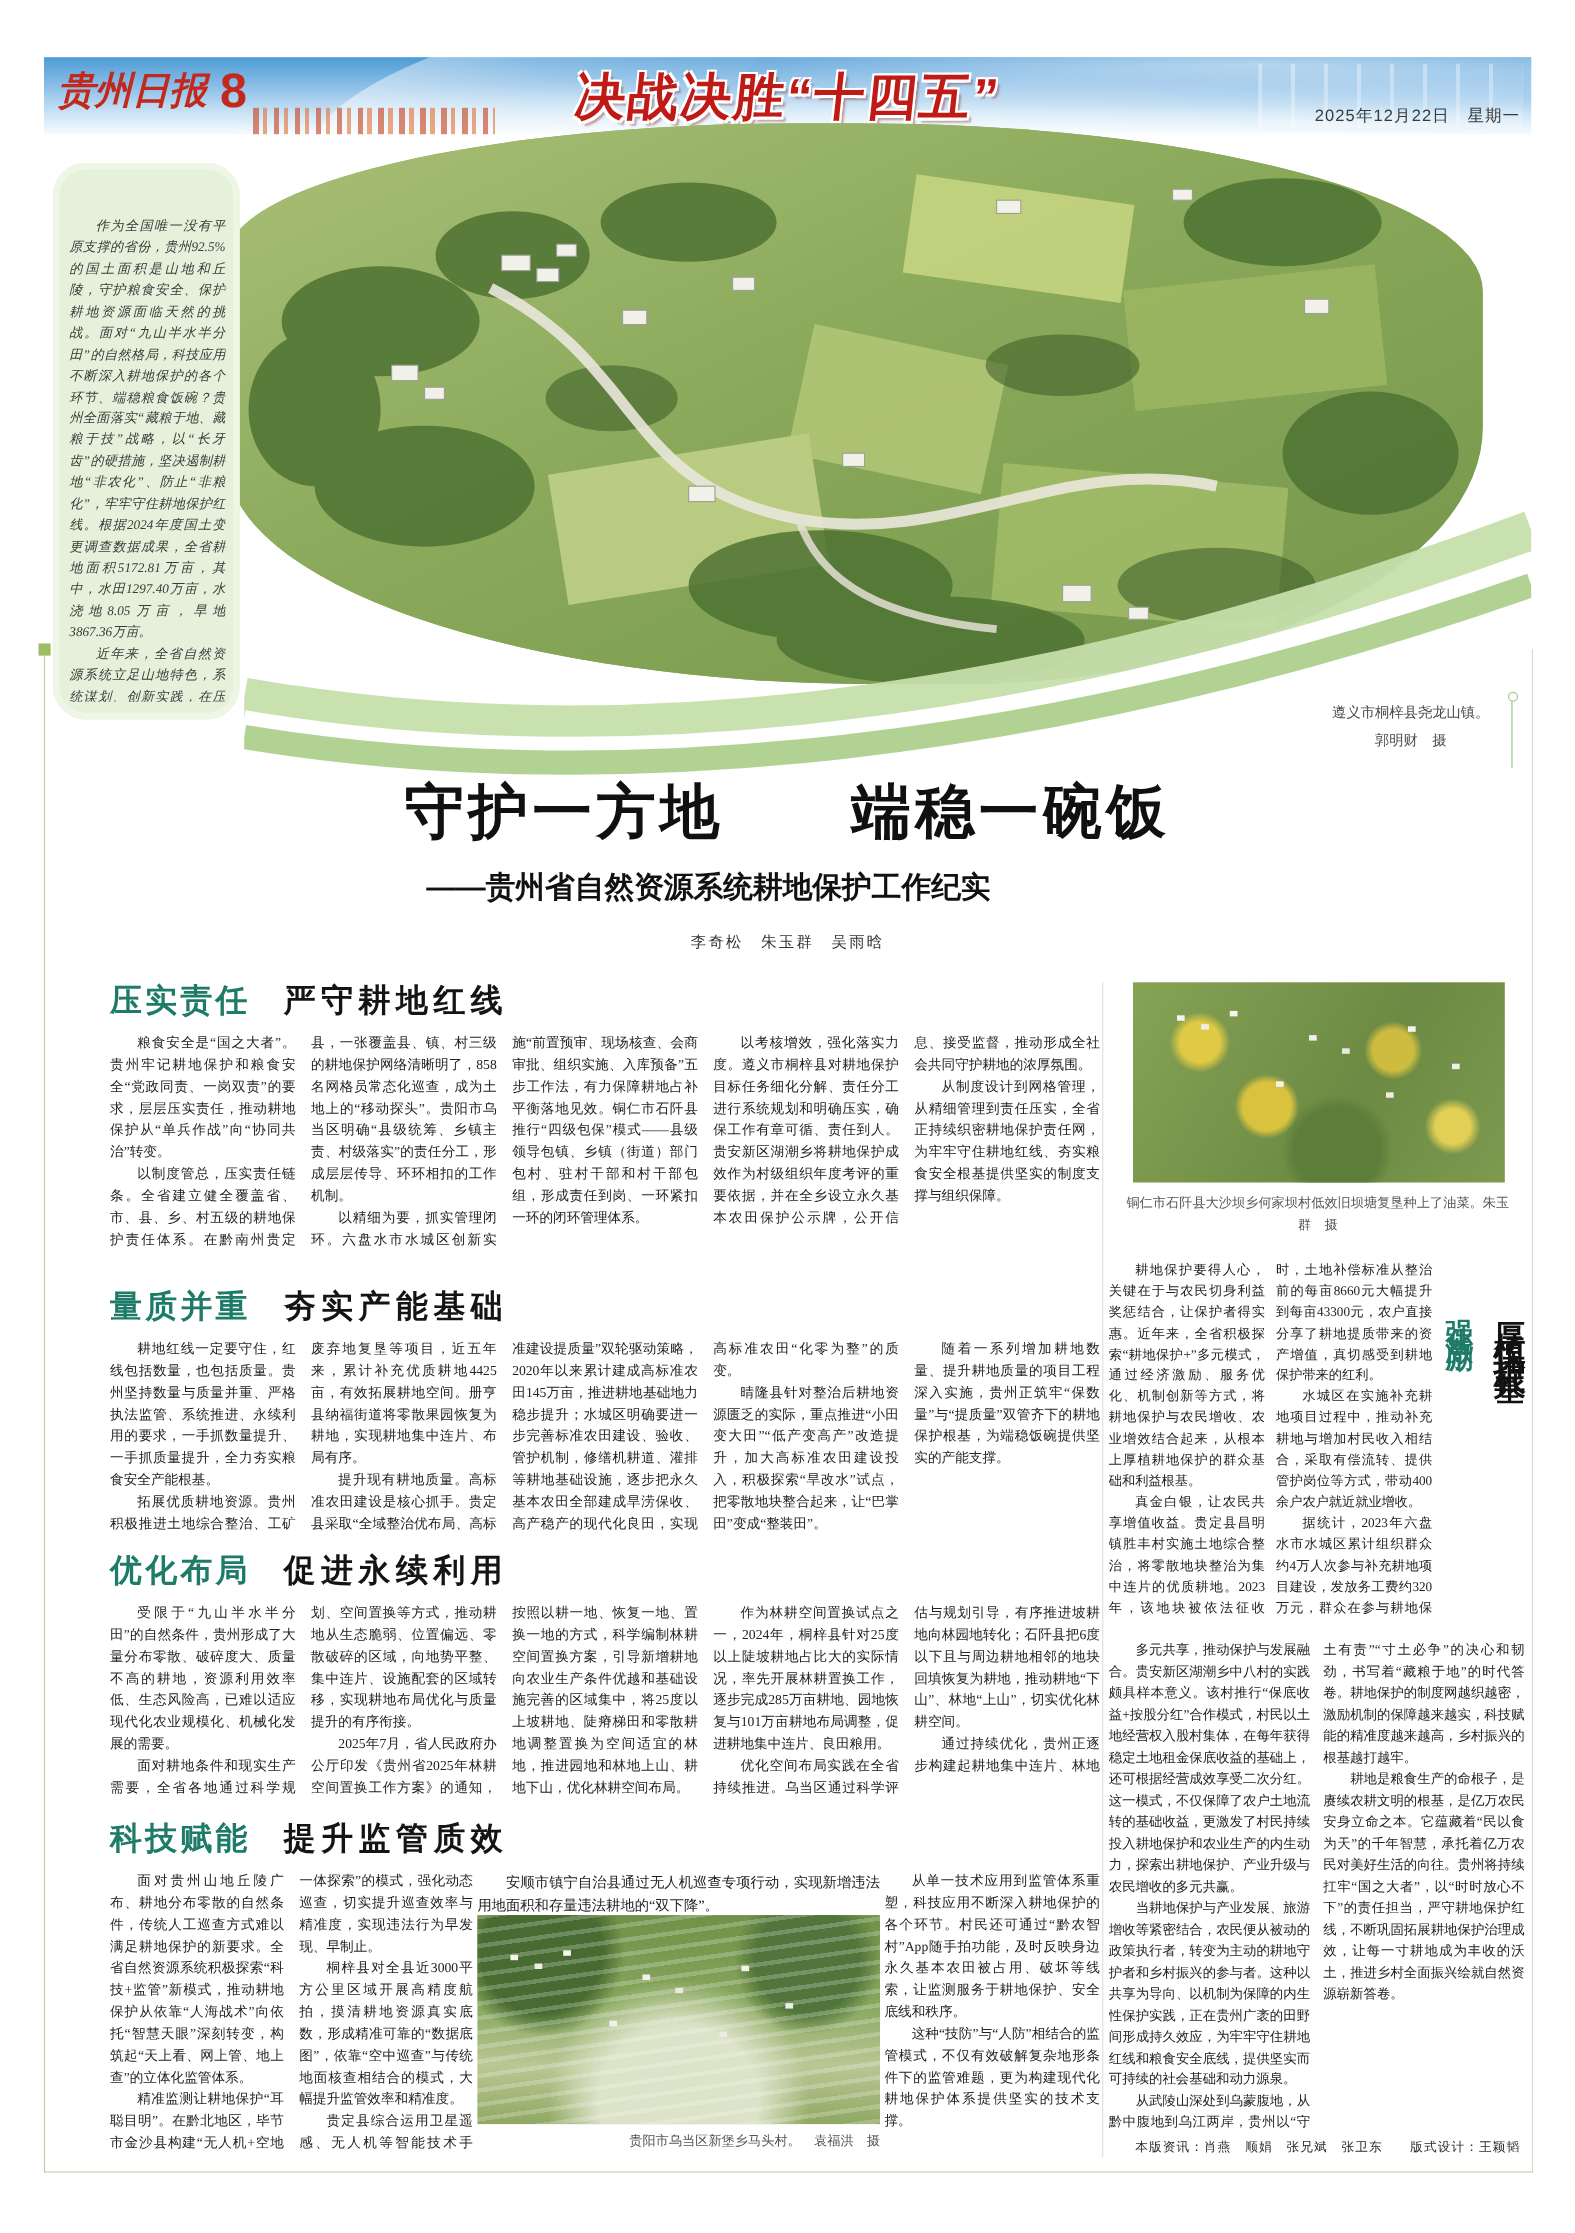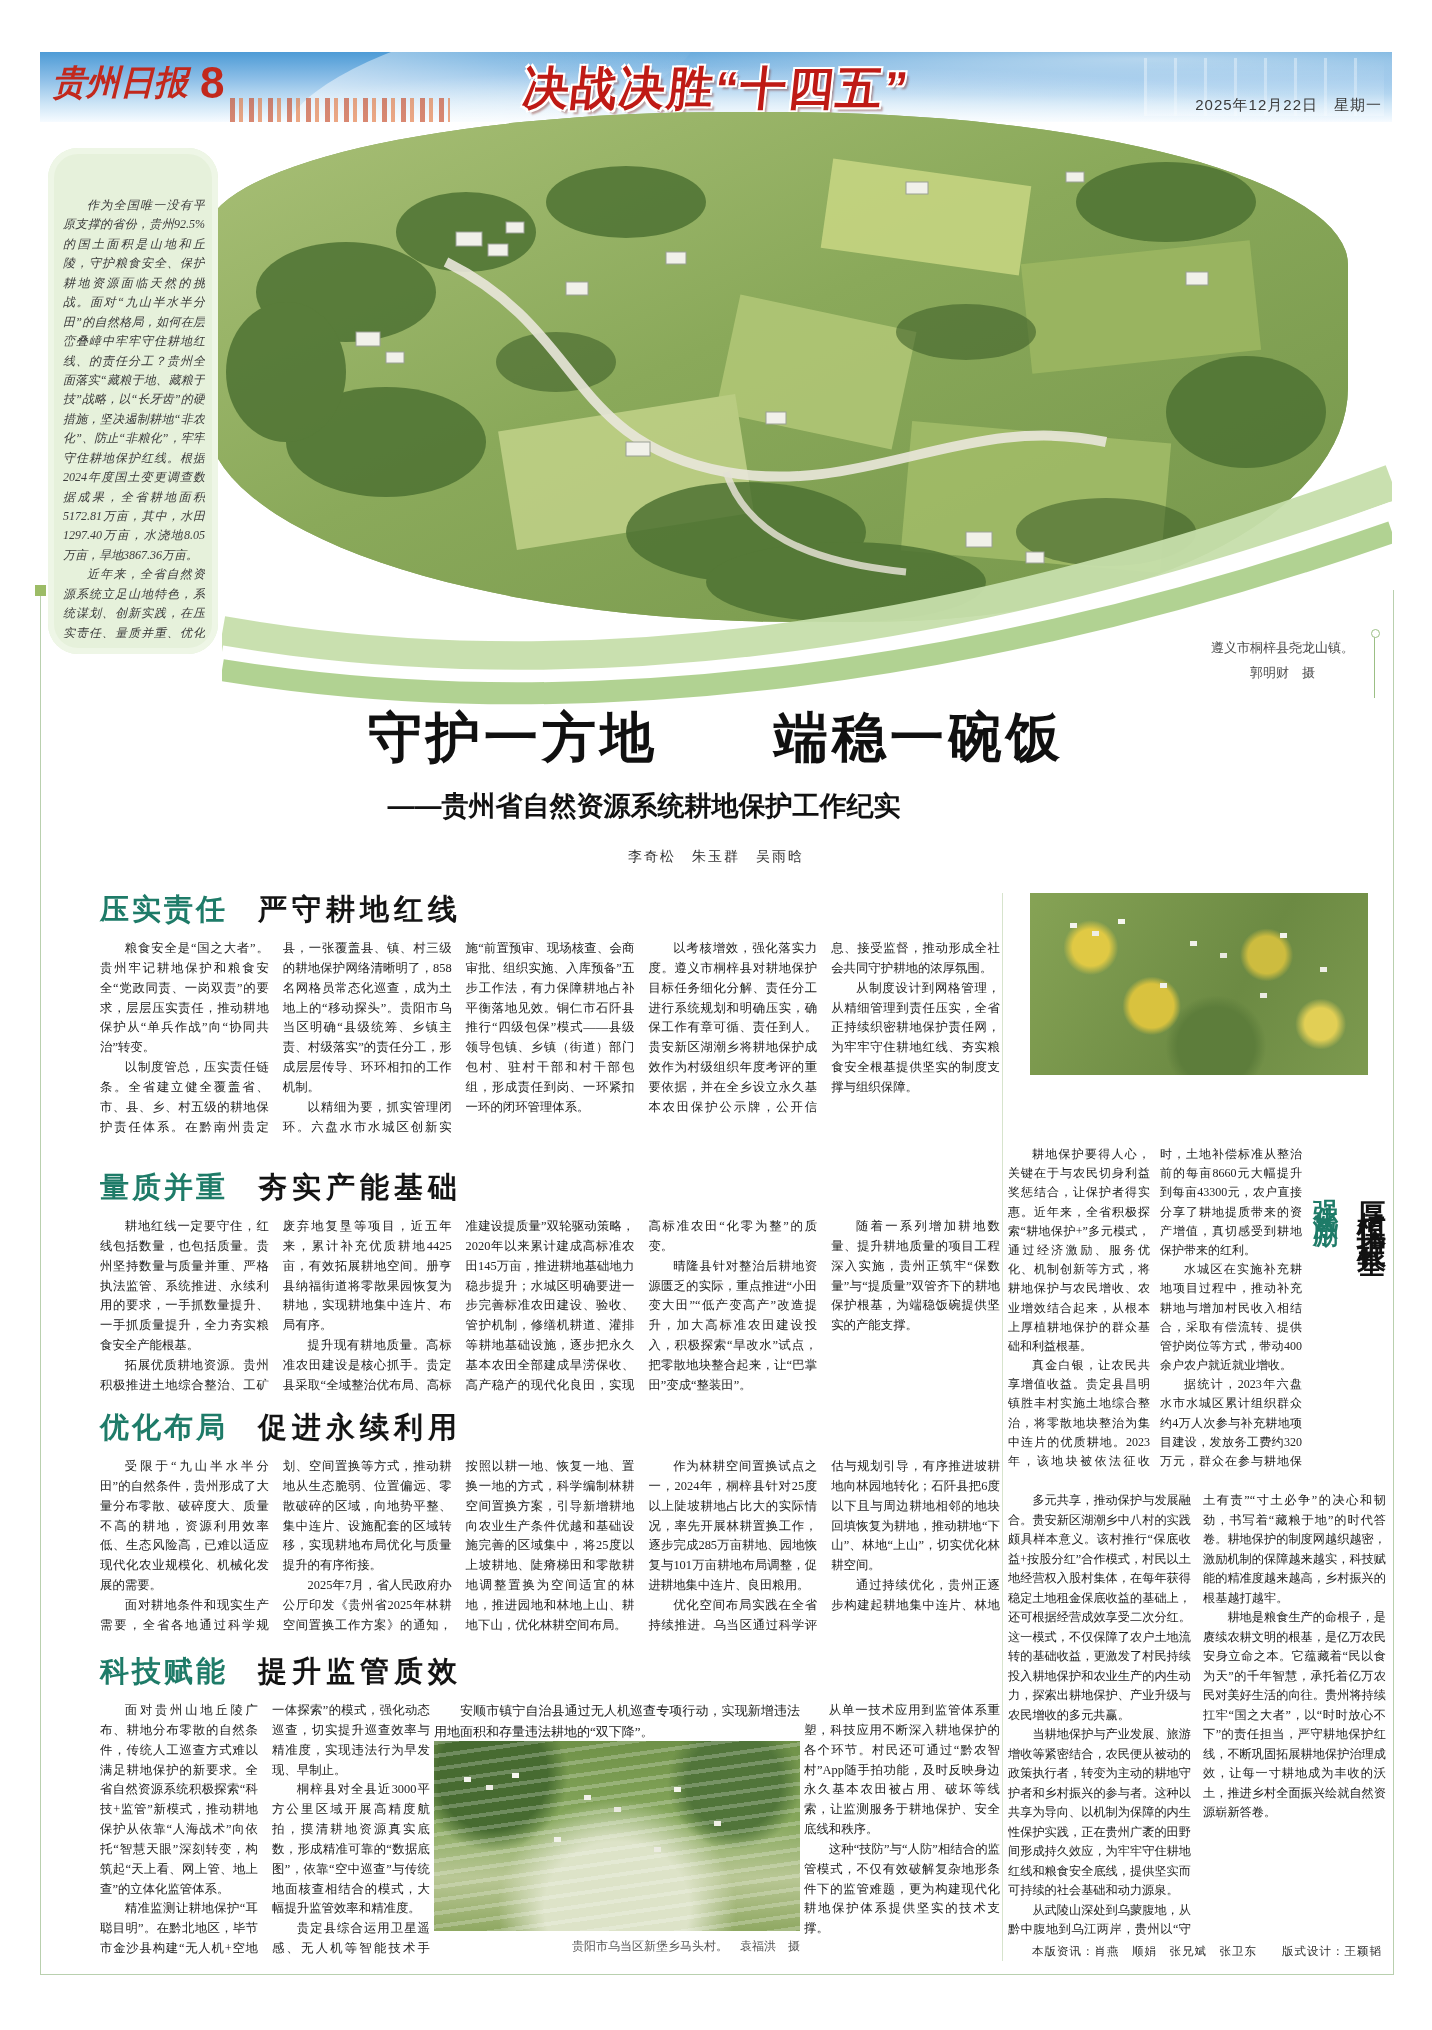--- a/index.html
+++ b/index.html
@@ -190,21 +190,21 @@
     <div>郭明财　摄</div>
   </div>
   <div class="stem"></div>
 
   <div class="frame"></div>
   <div class="corner-sq"></div>
   <div class="main-divider"></div>
 
   <div class="intro-panel">
     <div class="intro-text">
-        <p class="para">作为全国唯一没有平原支撑的省份，贵州92.5%的国土面积是山地和丘陵，守护粮食安全、保护耕地资源面临天然的挑战。面对“九山半水半分田”的自然格局，如何在层峦叠嶂中牢牢守住耕地红线、的责任分工？贵州全面落实“藏粮于地、藏粮于技”战略，以“长牙齿”的硬措施，坚决遏制耕地“非农化”、防止“非粮化”，牢牢守住耕地保护红线。根据2024年度国土变更调查数据成果，全省耕地面积5172.81万亩，其中，水田1297.40万亩，水浇地8.05万亩，旱地3867.36万亩。</p>
+        <p class="para">作为全国唯一没有平原支撑的省份，贵州92.5%的国土面积是山地和丘陵，守护粮食安全、保护耕地资源面临天然的挑战。面对“九山半水半分田”的自然格局，科技应用不断深入耕地保护的各个环节、端稳粮食饭碗？贵州全面落实“藏粮于地、藏粮于技”战略，以“长牙齿”的硬措施，坚决遏制耕地“非农化”、防止“非粮化”，牢牢守住耕地保护红线。根据2024年度国土变更调查数据成果，全省耕地面积5172.81万亩，其中，水田1297.40万亩，水浇地8.05万亩，旱地3867.36万亩。</p>
         <p class="para">近年来，全省自然资源系统立足山地特色，系统谋划、创新实践，在压实责任、量质并重、优化布局、科技赋能等方面协同发力，探索出一系列符合省情、具有特色的耕地保护实践，共同绘就新时代贵州耕地保护与粮食安全协同发展的壮丽画卷。</p>
       </div>
   </div>
 
   <div class="headline">守护一方地　　端稳一碗饭</div>
   <div class="subhead">——贵州省自然资源系统耕地保护工作纪实</div>
   <div class="byline">李奇松　朱玉群　吴雨晗</div>
 
   <div class="sec" style="top:890px;">
     <div class="sec-head">
@@ -274,20 +274,21 @@
           <p class="para">从单一技术应用到监管体系重塑，科技应用不断深入耕地保护的各个环节。村民还可通过“黔农智村”App随手拍功能，及时反映身边永久基本农田被占用、破坏等线索，让监测服务于耕地保护、安全底线和秩序。</p>
           <p class="para">这种“技防”与“人防”相结合的监管模式，不仅有效破解复杂地形条件下的监管难题，更为构建现代化耕地保护体系提供坚实的技术支撑。</p>
         </div>
     </div>
   </div>
 
   <div class="rail">
     <div class="rail-photo">
       <div class="houses" style="left:40px;top:30px;"></div>
     </div>
+    <div class="rail-caption">铜仁市石阡县大沙坝乡何家坝村低效旧坝塘复垦种上了油菜。朱玉群　摄</div>
     <div class="rail-a">
         <p class="para">耕地保护要得人心，关键在于与农民切身利益奖惩结合，让保护者得实惠。近年来，全省积极探索“耕地保护+”多元模式，通过经济激励、服务优化、机制创新等方式，将耕地保护与农民增收、农业增效结合起来，从根本上厚植耕地保护的群众基础和利益根基。</p>
         <p class="para">真金白银，让农民共享增值收益。贵定县昌明镇胜丰村实施土地综合整治，将零散地块整治为集中连片的优质耕地。2023年，该地块被依法征收时，土地补偿标准从整治前的每亩8660元大幅提升到每亩43300元，农户直接分享了耕地提质带来的资产增值，真切感受到耕地保护带来的红利。</p>
         <p class="para">水城区在实施补充耕地项目过程中，推动补充耕地与增加村民收入相结合，采取有偿流转、提供管护岗位等方式，带动400余户农户就近就业增收。</p>
         <p class="para">据统计，2023年六盘水市水城区累计组织群众约4万人次参与补充耕地项目建设，发放务工费约320万元，群众在参与耕地保护中获得了实实在在的经济收益。</p>
       </div>
     <div class="v-head">
       <span class="v-kick">强化激励</span>
       <span class="v-title">厚植保护根基</span>
     </div>

